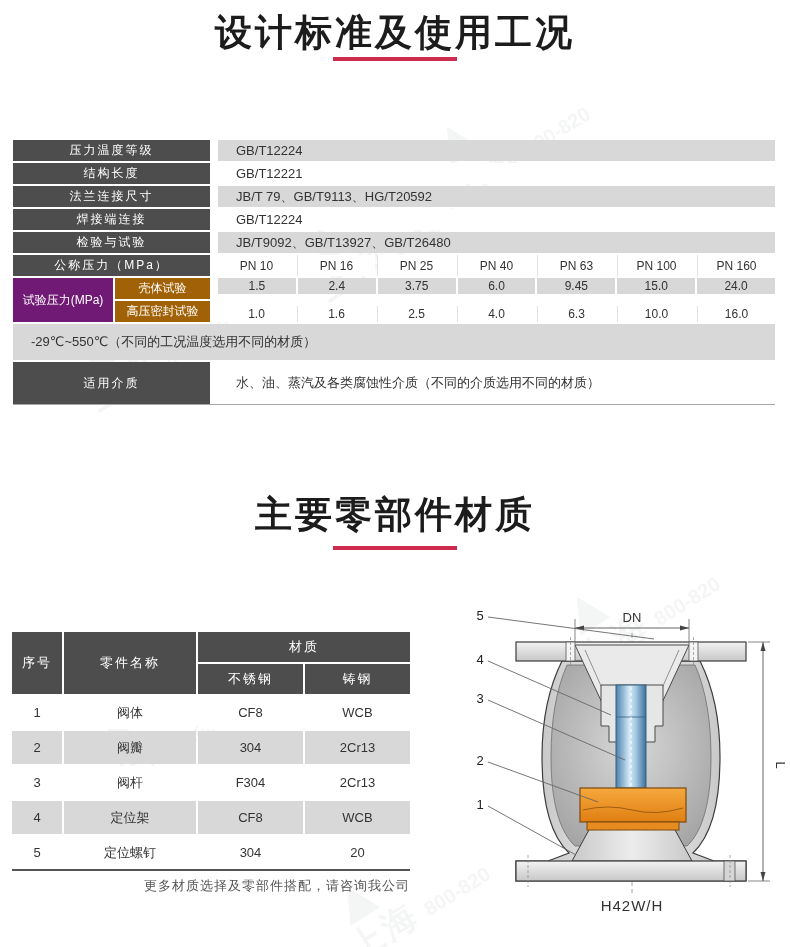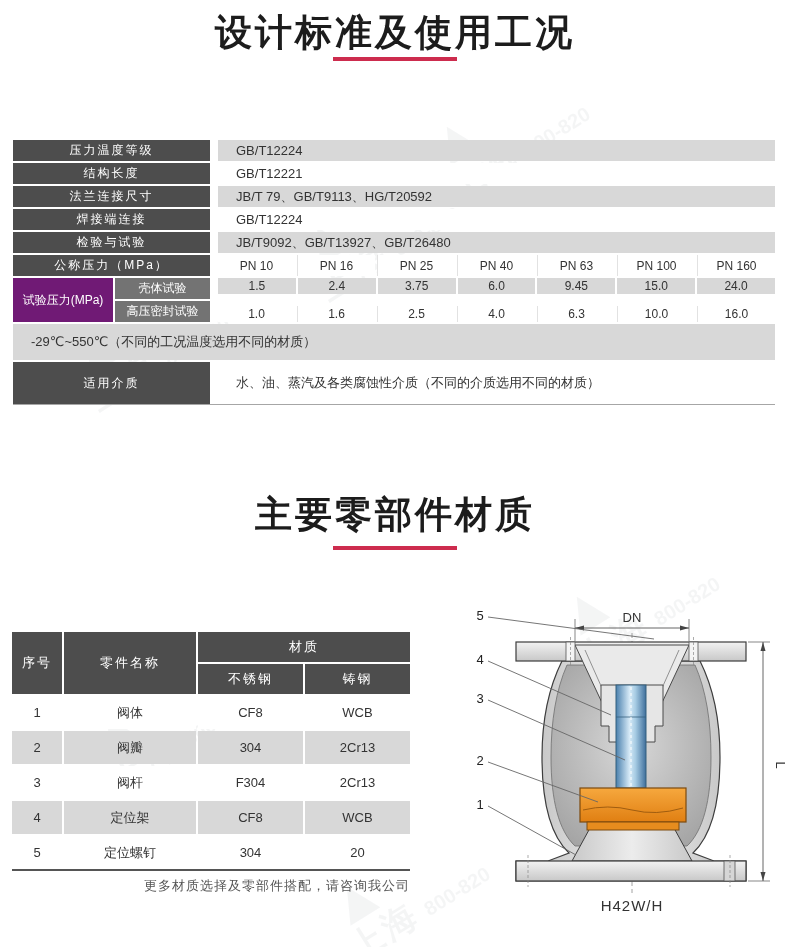--- a/index.html
+++ b/index.html
@@ -38,21 +38,21 @@
     font-size:12px;margin-right:2px;}
   .s-cell:last-child{margin-right:0;}
   .cw{background:#fff;border-left:1px solid #e2e2e2;}
   .cw:first-child{border-left:none;}
   .cg{background:#d8d8d8;}
   
   .s-merge{display:flex;margin-bottom:2px;}
   .g-label{width:100px;margin-right:2px;background:#701a75;color:#fff;
     display:flex;align-items:center;justify-content:center;font-size:12px;flex-shrink:0;}
   .sub-col{width:95px;margin-right:8px;display:flex;flex-direction:column;flex-shrink:0;}
-  .sub-col .s-sub{height:21px;margin-bottom:2px;background:#737373;color:#fff;
+  .sub-col .s-sub{height:21px;margin-bottom:2px;background:#a16207;color:#fff;
     display:flex;align-items:center;justify-content:center;font-size:12px;}
   .sub-col .s-sub:last-child{margin-bottom:0;}
   .vals-col{flex:1;display:flex;flex-direction:column;}
   .vals-col .s-cols{margin-bottom:12px;height:21px;}
   .vals-col .s-cols:last-child{margin-bottom:0;}
   .h36{height:36px;}
   .h42{height:42px;}
   
   .mat-table{position:absolute;top:632px;left:12px;width:398px;}
   .m-header{display:flex;margin-bottom:2px;}

